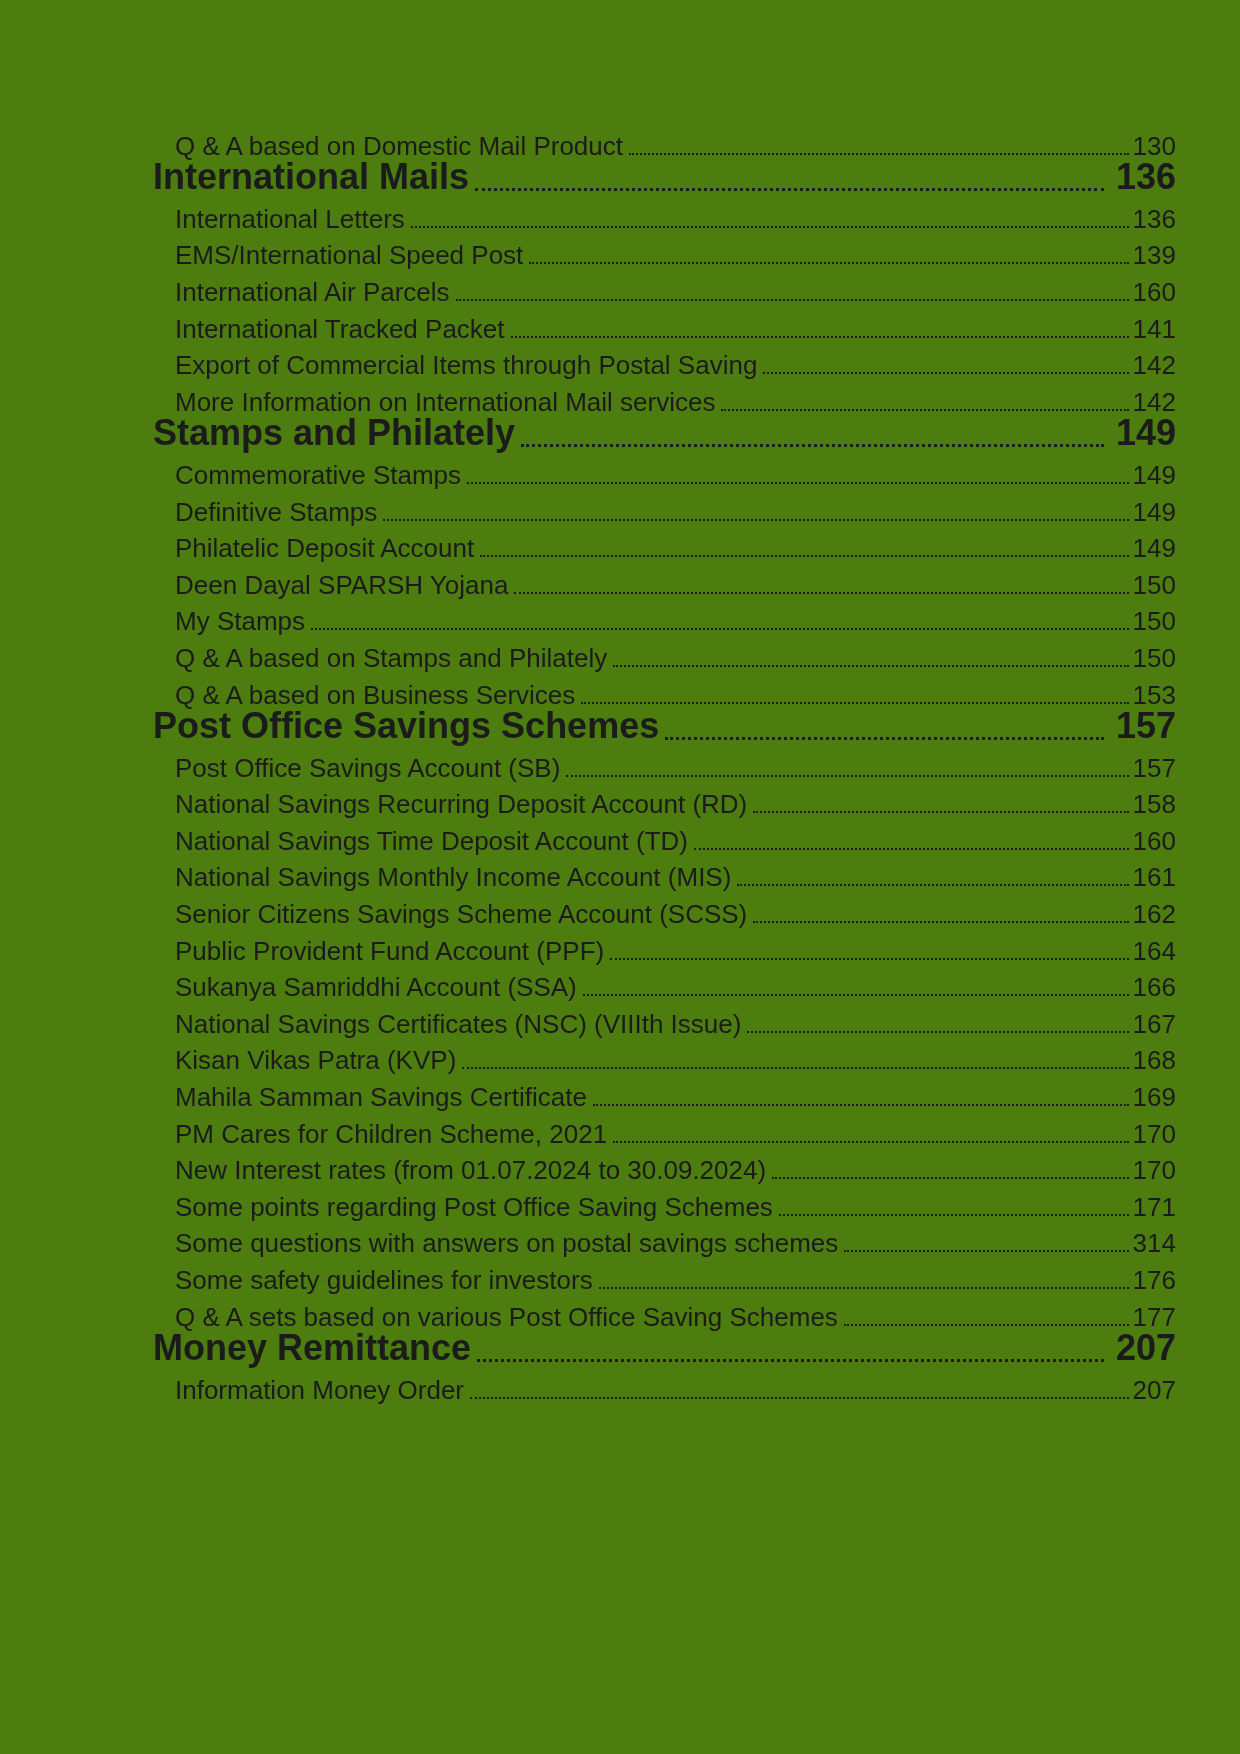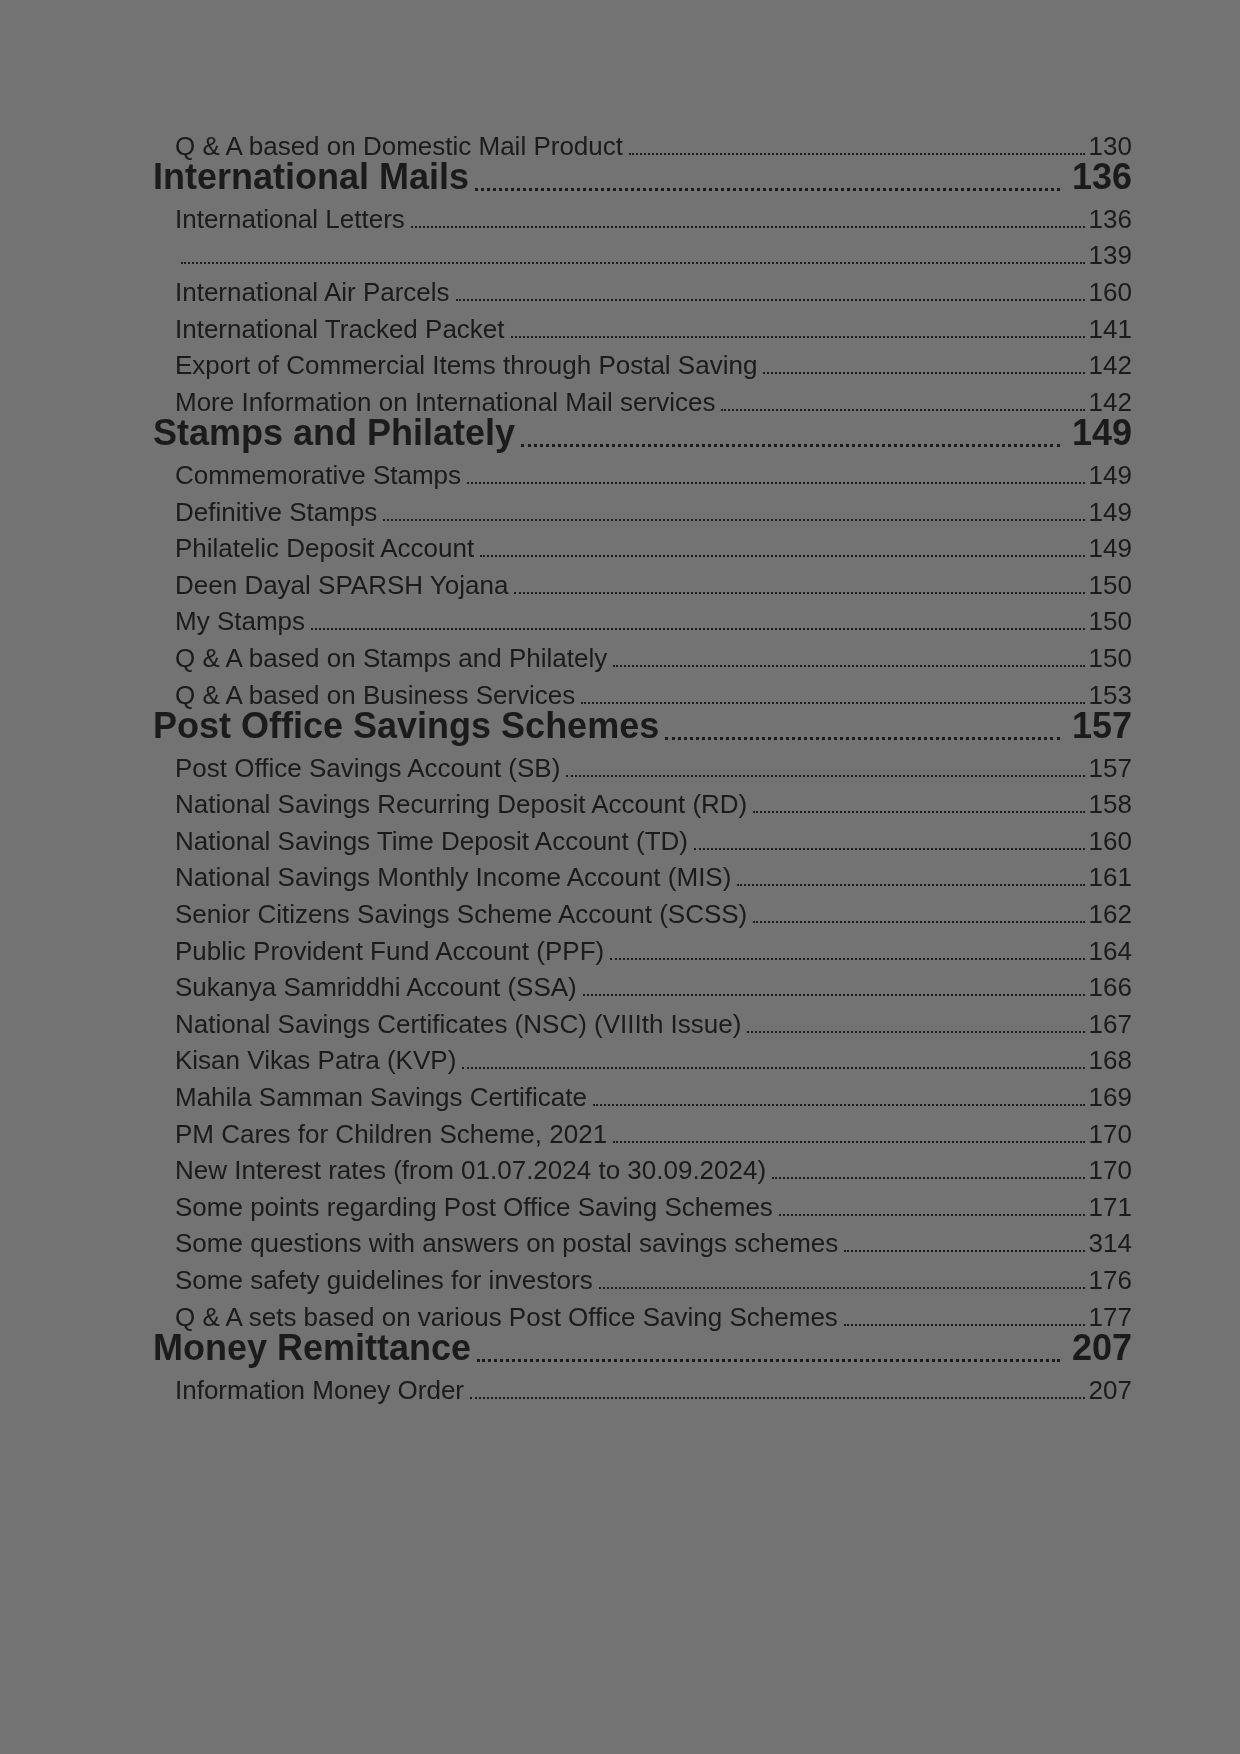--- a/index.html
+++ b/index.html
@@ -12,22 +12,22 @@
     height: 1754px;
     position: relative;
     font-family: "Liberation Sans", sans-serif;
     color: #1b1b1b;
     overflow: hidden;
   }
   .page {
     box-sizing: border-box;
     width: 1240px;
     height: 1754px;
-    padding: 122px 108px 0 153px;
-    background: #737373;
+    padding: 122px 64px 0 153px;
+    background: #4d7c0f;
   }
   .toc-list {
     display: block;
   }
   .toc-row {
     display: flex;
     align-items: flex-end;
     height: 36.6px;
     font-size: 26px;
     line-height: 1;
@@ -76,20 +76,21 @@
     <span class="toc-label">International Mails</span>
     <span class="toc-leader"></span>
     <span class="toc-page">136</span>
   </div>
       <div class="toc-row level-2">
     <span class="toc-label">International Letters</span>
     <span class="toc-leader"></span>
     <span class="toc-page">136</span>
   </div>
       <div class="toc-row level-2">
+    <span class="toc-label">EMS/International Speed Post</span>
     <span class="toc-leader"></span>
     <span class="toc-page">139</span>
   </div>
       <div class="toc-row level-2">
     <span class="toc-label">International Air Parcels</span>
     <span class="toc-leader"></span>
     <span class="toc-page">160</span>
   </div>
       <div class="toc-row level-2">
     <span class="toc-label">International Tracked Packet</span>

